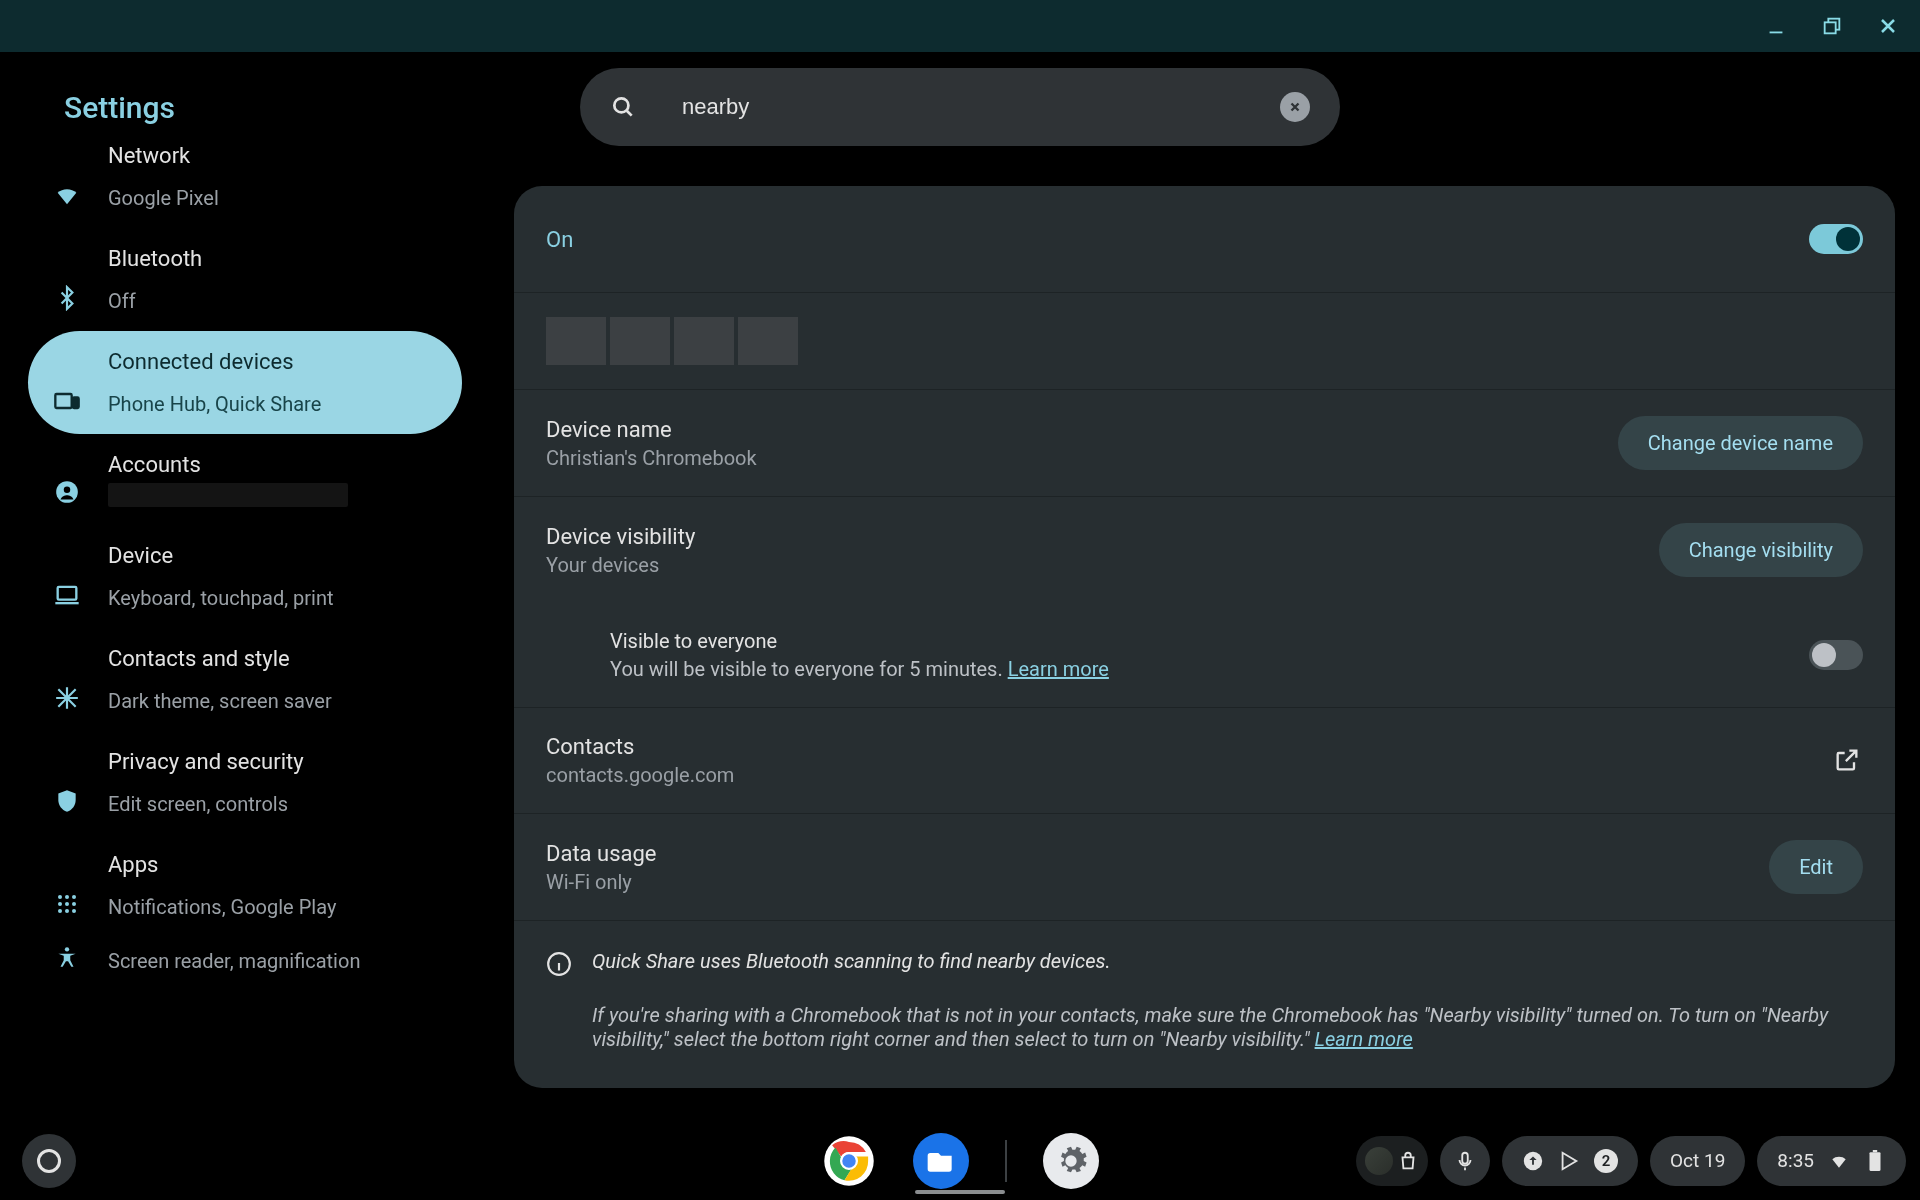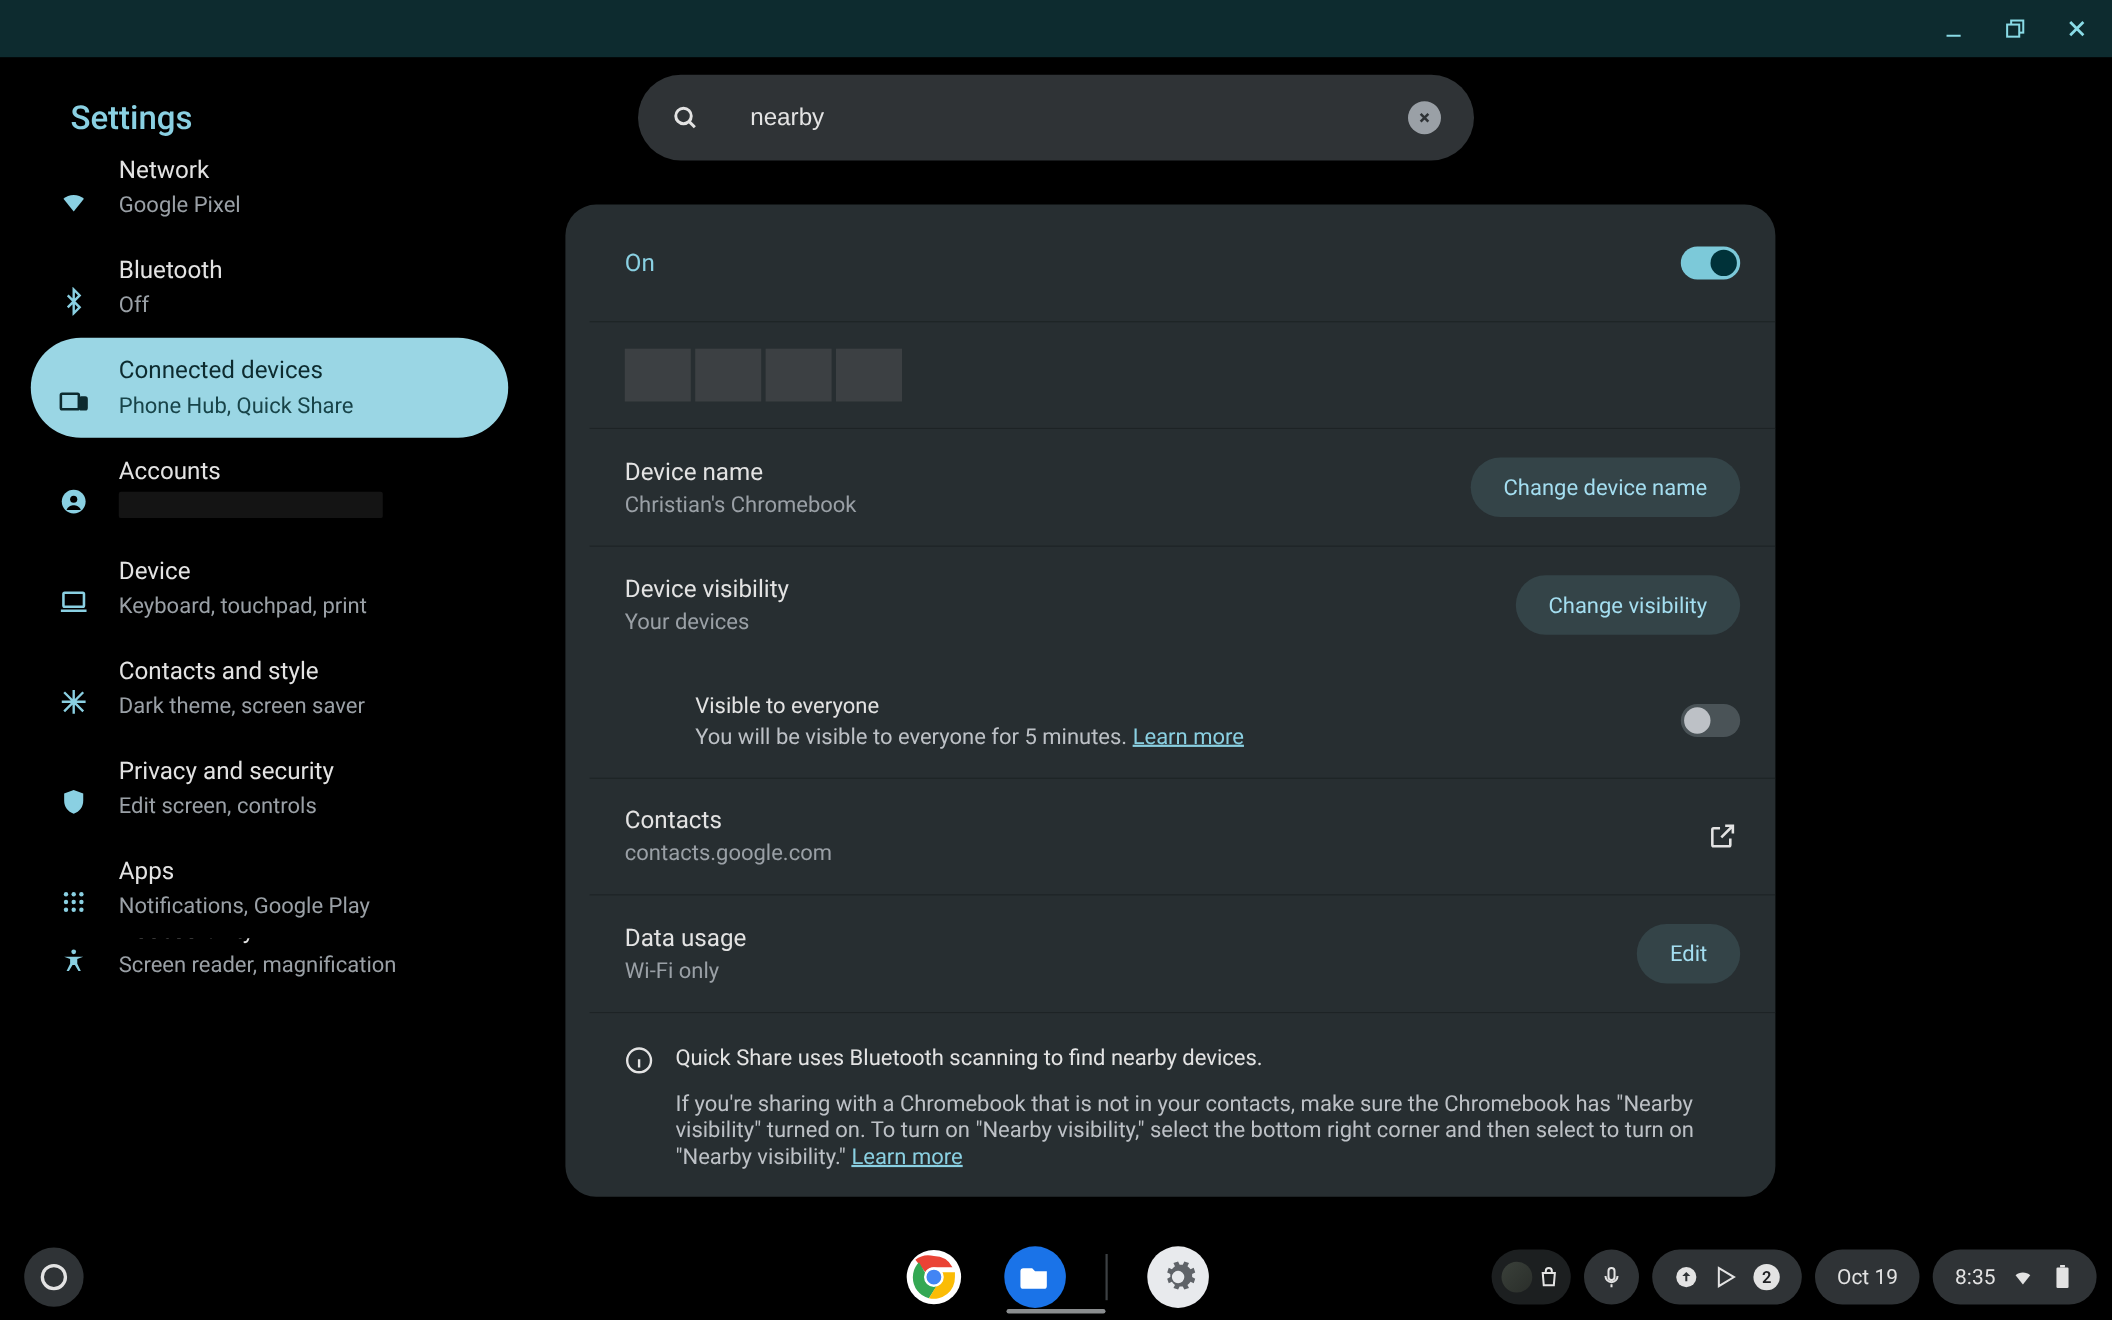--- a/index.html
+++ b/index.html
@@ -13,39 +13,39 @@
   .app { display: flex; height: 1069px; }
 
   
   .sidebar { width: 490px; padding: 38px 28px 0 28px; }
   .app-title { color:#8ad0e2; font-size: 30px; font-weight: 500; padding-left: 36px; }
 
   .nav-list { list-style: none; display: flex; flex-direction: column; gap: 0; }
   .nav-item { display: flex; align-items: flex-end; gap: 26px; padding: 18px 24px; border-radius: 999px; cursor: pointer; }
   .nav-item .nav-icon { width: 30px; height: 30px; margin-top: 4px; display: flex; align-items: center; justify-content: center; color:#8ad0e2; flex-shrink: 0; }
   .nav-item .nav-text .nav-label { font-size: 22px; color:#e3e3e3; }
-  .nav-item .nav-text .nav-sub { font-size: 20px; color:#9aa0a6; margin-top: 6px; }
+  .nav-item .nav-text .nav-sub { font-size: 20px; color:#9aa0a6; margin-top: 18px; }
   .nav-item.active { background:#9ad6e4; }
   .nav-item.active .nav-icon { color:#0d2b2f; }
   .nav-item.active .nav-text .nav-label { color:#0d2b2f; }
   .nav-item.active .nav-text .nav-sub { color:#184449; }
   .nav-item.accounts .nav-sub-redacted { width: 240px; height: 24px; background:#141414; margin-top: 6px; border-radius:2px; }
 
   
   .main { flex: 1; padding: 18px 24px 0 0; display: flex; flex-direction: column; }
 
   
   .search-wrap { position: absolute; top: 68px; left: 50%; transform: translateX(-50%); }
   .search { width: 760px; height: 78px; background:#2f3336; border-radius: 999px; display: flex; align-items: center; padding: 0 30px; gap: 46px; }
   .search input { flex: 1; background: transparent; border: none; outline: none; color:#e3e3e3; font-size: 22px; }
   .search .search-clear { width: 30px; height: 30px; border-radius: 50%; background:#9aa0a6; display: flex; align-items: center; justify-content: center; color:#2f3336; cursor: pointer; font-weight: bold; font-size: 18px; line-height: 1; }
   .search .search-icon { color:#e3e3e3; }
 
   
-  .card { margin-top: 116px; margin-left: 24px; width: 1100px; height: 902px; background:#272e31; border-radius: 28px; overflow: hidden; padding-left: 22px; }
+  .card { margin-top: 116px; margin-left: 24px; width: 1381px; height: 902px; background:#272e31; border-radius: 28px; overflow: hidden; }
   .row { display: flex; align-items: center; justify-content: space-between; padding: 26px 32px; border-bottom: 1px solid #1d2325; }
   .row:last-child { border-bottom: none; }
   .row .left { display: flex; flex-direction: column; gap: 4px; }
   .row .title { font-size: 22px; color:#e3e3e3; }
   .row .sub { font-size: 20px; color:#9aa0a6; }
 
   .on-row .title { color:#8ad0e2; font-size: 22px; }
 
   
   .toggle { width: 54px; height: 30px; border-radius: 999px; position: relative; cursor: pointer; }
@@ -69,21 +69,21 @@
   .sub-row .sub { color:#bdc1c6; font-size: 20px; }
   .sub-row .title { color:#e3e3e3; font-size: 20px; }
   .link { color:#8ad0e2; text-decoration: underline; cursor: pointer; }
 
   .external-icon { width: 30px; height: 30px; color:#e3e3e3; cursor: pointer; }
 
   .info-row { border-bottom: none; align-items: flex-start; padding: 28px 32px 24px 32px; }
   .info-row .info-icon { width: 26px; height: 26px; color:#e3e3e3; margin-right: 20px; flex-shrink: 0; margin-top: 2px; }
   .info-row .info-body { display: flex; align-items: flex-start; }
   .info-row .info-text { font-size: 20px; color:#bdc1c6; }
-  .info-row .info-body-col { display: flex; flex-direction: column; gap: 18px; }
+  .info-row .info-body-col { display: flex; flex-direction: column; gap: 30px; font-style: italic; }
   .info-row .info-head { color:#e3e3e3; }
 
   
   .shelf { position: absolute; bottom: 0; left: 0; right: 0; height: 79px; display: flex; align-items: center; }
   .launcher { width: 54px; height: 54px; border-radius: 50%; background:#2f3336; display: flex; align-items: center; justify-content: center; margin-left: 22px; cursor: pointer; }
   .launcher-circle { width: 24px; height: 24px; border-radius: 50%; border: 3px solid #e3e3e3; }
   .shelf-center { position: absolute; left: 50%; transform: translateX(-50%); display: flex; align-items: center; gap: 36px; }
   .app-icon { width: 56px; height: 56px; border-radius: 50%; display: flex; align-items: center; justify-content: center; cursor: pointer; }
   .shelf-handle { position: absolute; bottom: 6px; left: 50%; transform: translateX(-50%); width: 90px; height: 4px; background:#8a8d8f; border-radius: 2px; }
 

